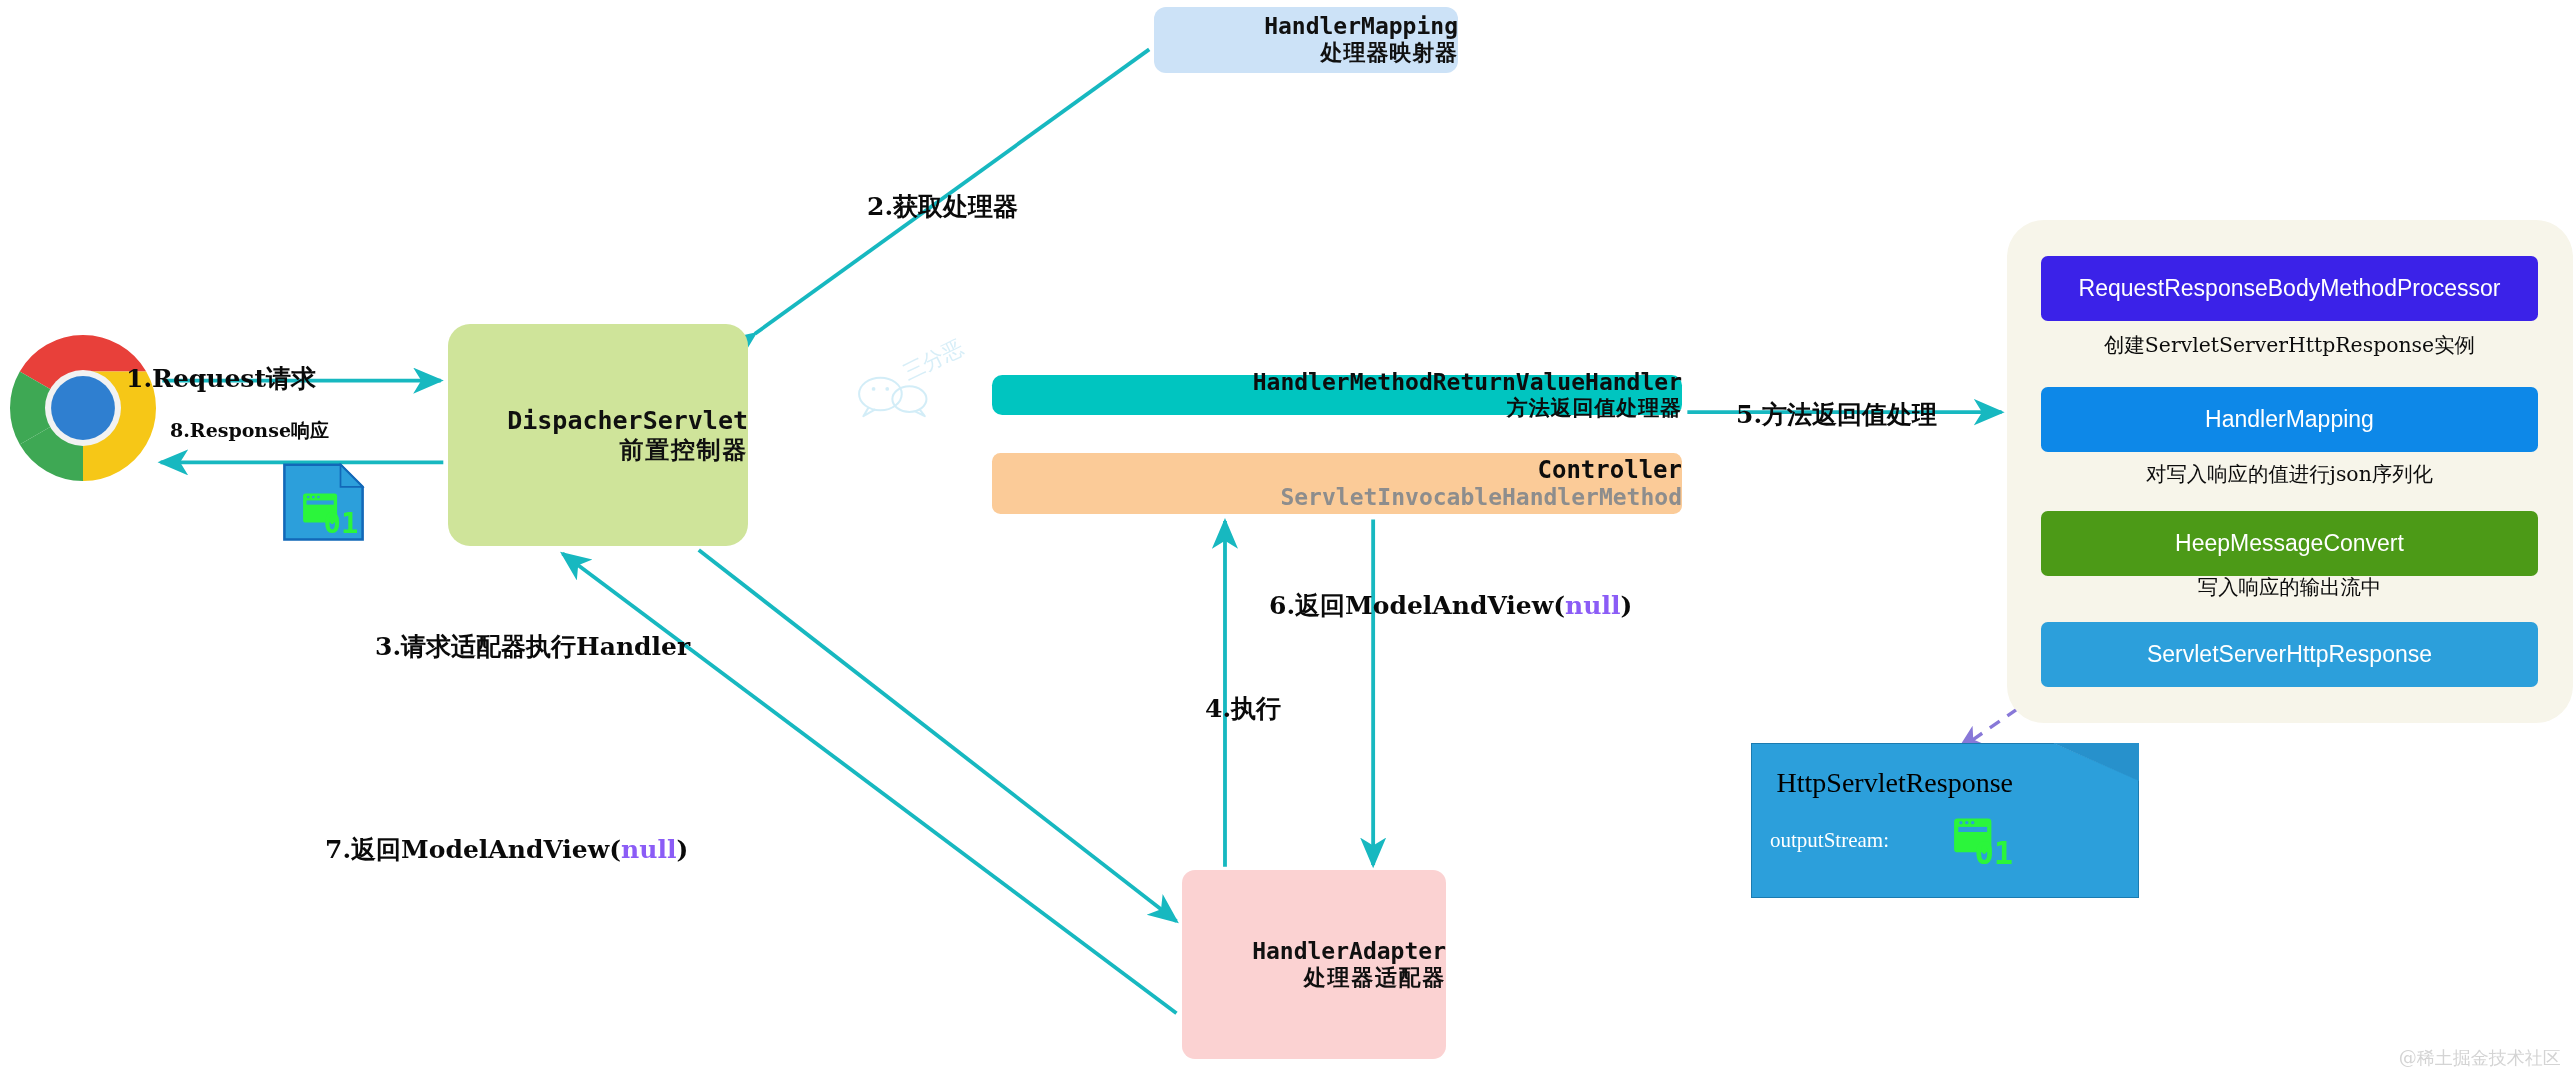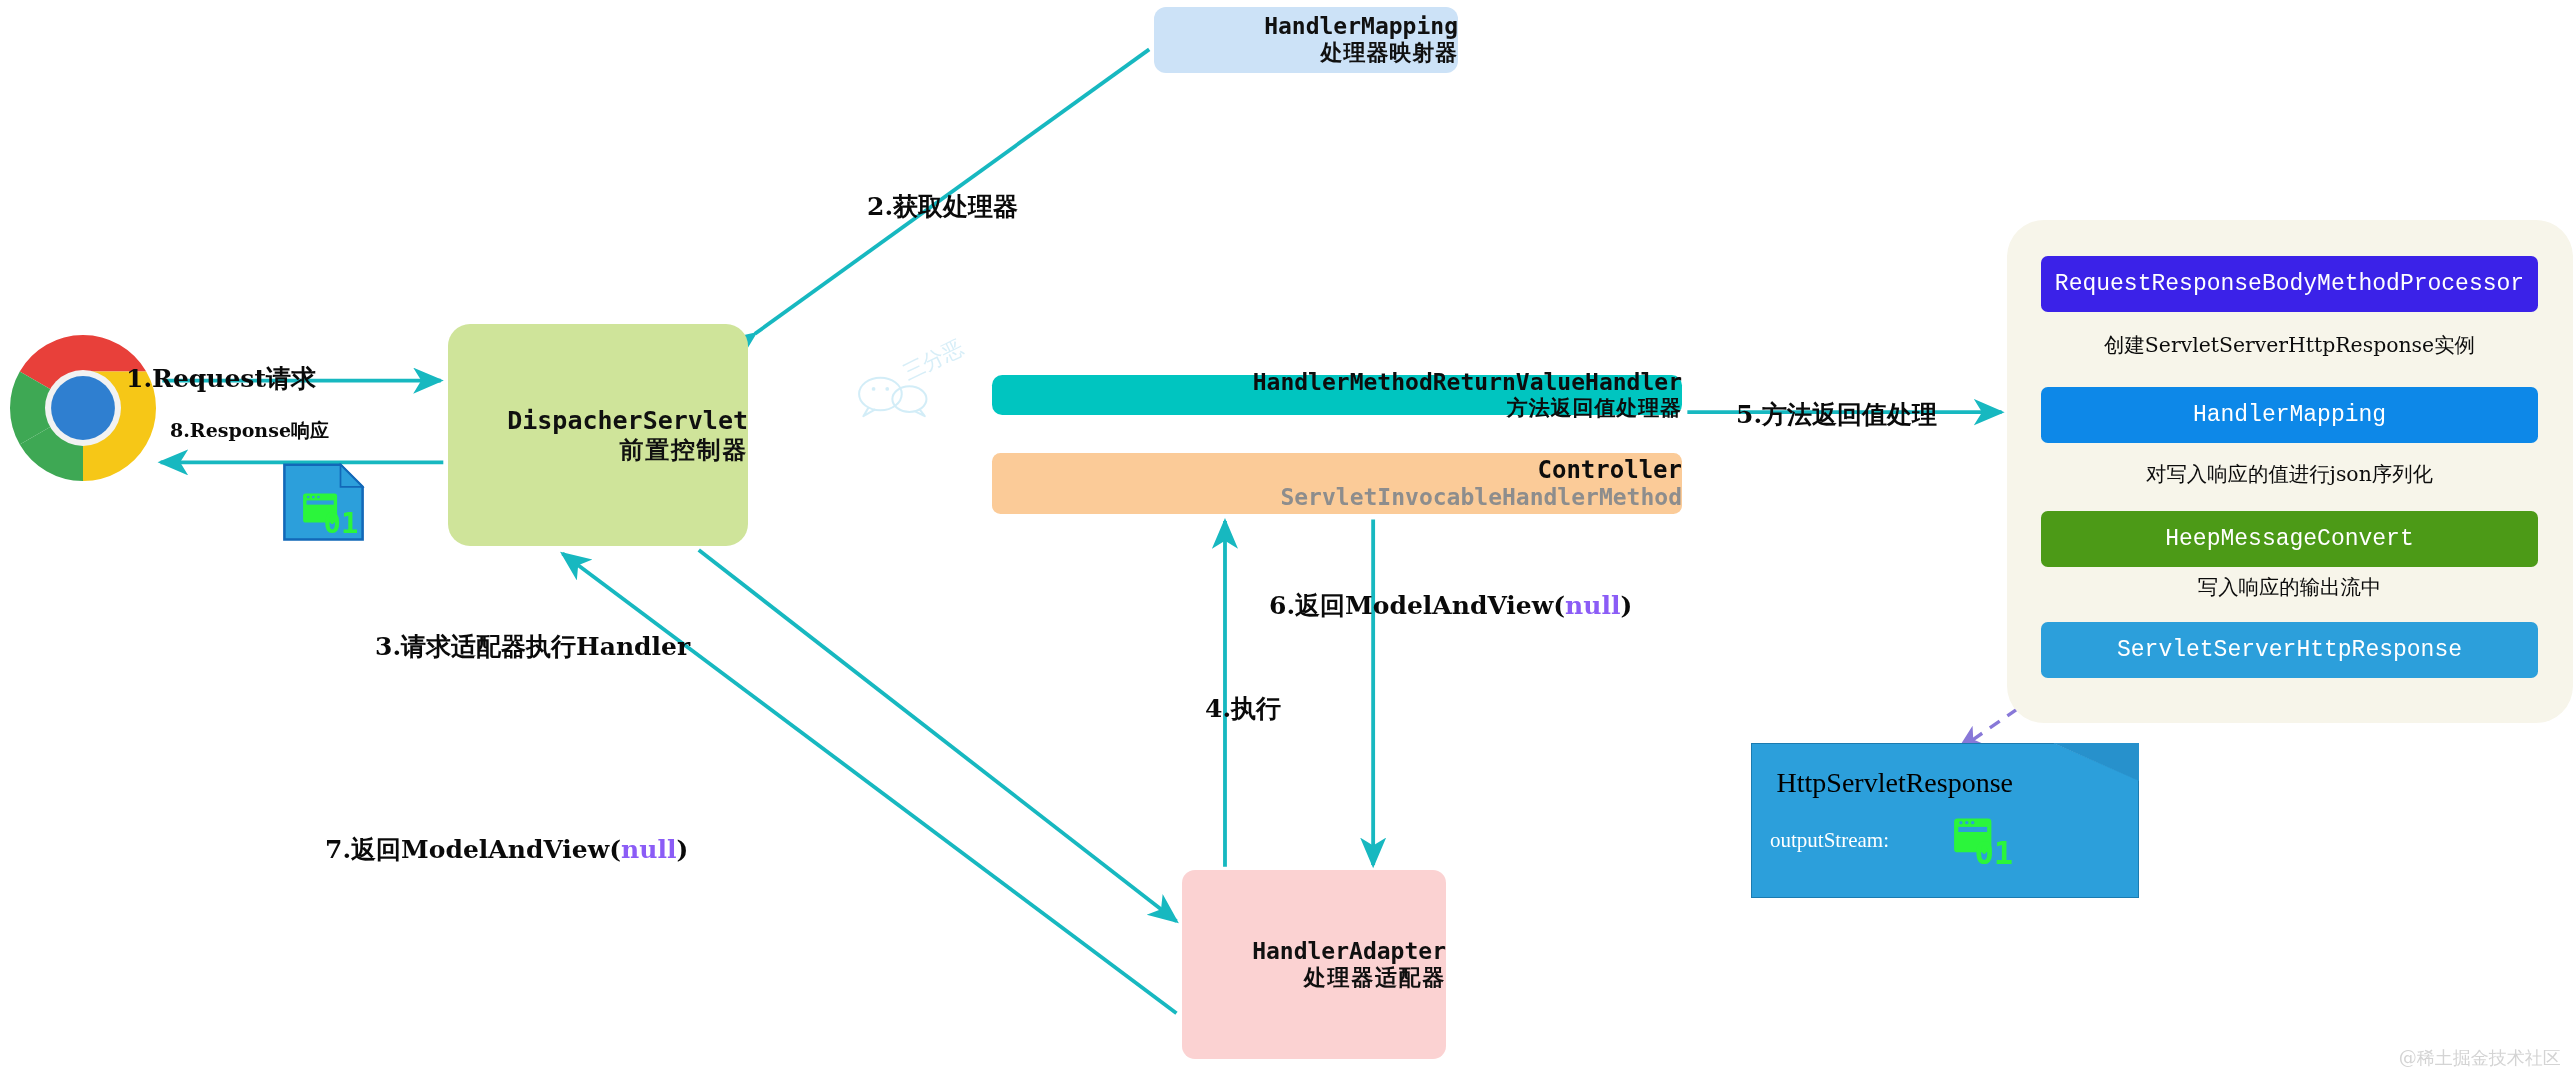--- a/index.html
+++ b/index.html
@@ -81,25 +81,25 @@
   #node-handler-adapter .l1 { font-size: 23px; }
   #node-handler-adapter .l2 { font-size: 22px; letter-spacing: 1.7px; }
 
   
   #panel-response {
     left: 2007px; top: 220px; width: 566px; height: 503px;
     background: #f7f5ea; border-radius: 37px;
     position: absolute;
   }
   .pnode {
-    position: absolute; left: 2041px; width: 497px; height: 56px;
+    position: absolute; left: 2041px; width: 497px; height: 65px;
     display: flex; align-items: center; justify-content: center;
     border-radius: 6.8px;
     color: #ffffff;
-    font-family: Liberation Mono, monospace;
+    font-family: Liberation Sans, sans-serif;
     font-size: 23px;
     white-space: nowrap;
   }
   #pnode-rrbmp { top: 256px; background: #3b22e8; }
   #pnode-jsongen { top: 387px; background: #0d88e8; }
   #pnode-heepmc { top: 511px; background: #4c9a17; }
   #pnode-ssrhr  { top: 622px; background: #2c9fdb; }
 
   .pedge-label {
     position: absolute; left: 2041px; width: 497px;

